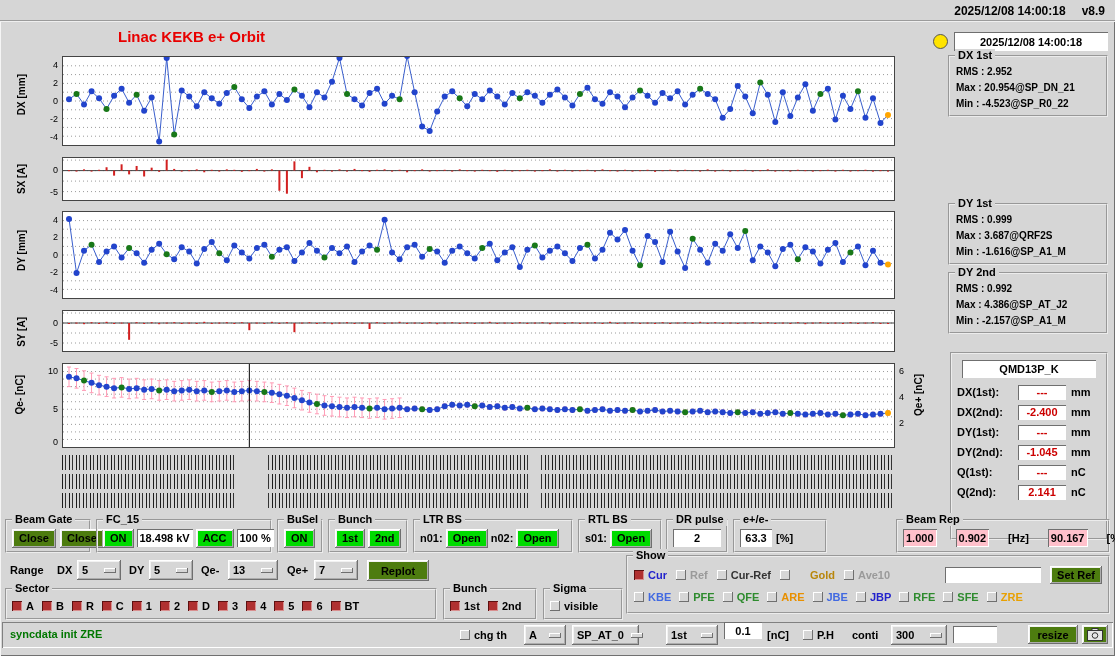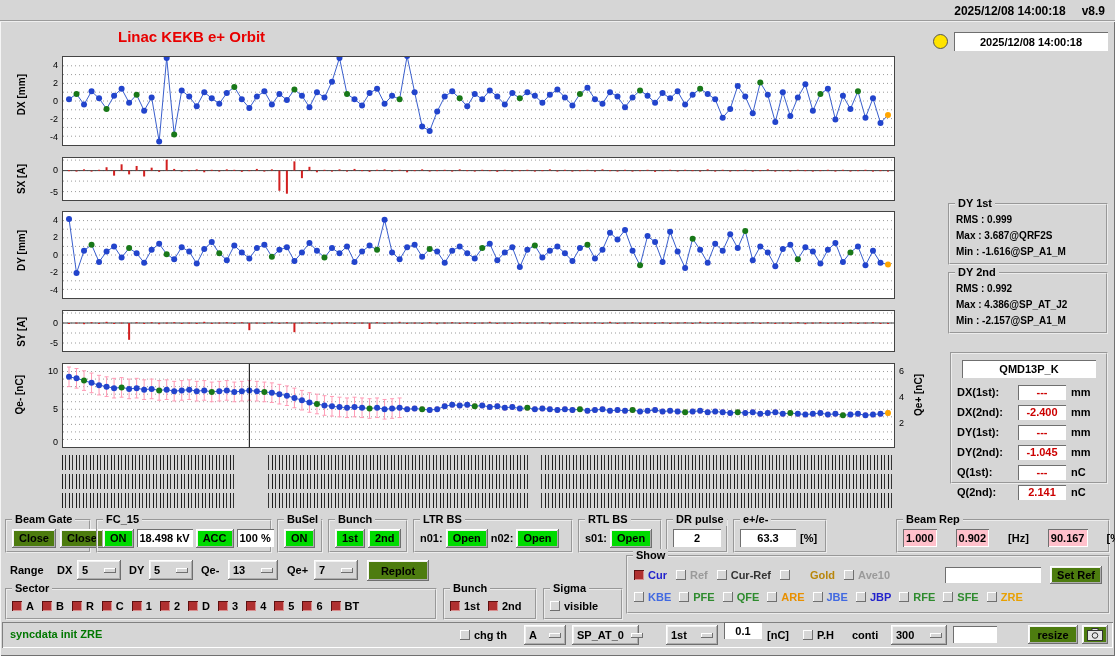--- a/index.html
+++ b/index.html
@@ -1078,34 +1078,40 @@
   <span class="ylab" style="left:913px;top:374px">Qe+ [nC]</span>
 
   <div class="strip">
     <div class="strip-gap" style="left:21%;width:3.5%"></div>
     <div class="strip-gap" style="left:56%;width:1.5%"></div>
   </div>
 
   <span class="lamp" style="left: 933px; top: 34px; background: rgb(255, 228, 0);"></span>
   <span class="entry abs" style="left:954px;top:32px;width:154px;height:19px">2025/12/08 14:00:18</span>
 
+  <div class="sgroup" style="left:948px;top:55px;width:160px;height:62px">
+    <span class="grp-label">DX 1st</span>
+    <div class="sline">RMS : 2.952</div>
+    <div class="sline">Max : 20.954@SP_DN_21</div>
+    <div class="sline">Min : -4.523@SP_R0_22</div>
+  </div>
   <div class="sgroup" style="left:948px;top:203px;width:160px;height:62px">
     <span class="grp-label">DY 1st</span>
     <div class="sline">RMS : 0.999</div>
     <div class="sline">Max : 3.687@QRF2S</div>
     <div class="sline">Min : -1.616@SP_A1_M</div>
   </div>
   <div class="sgroup" style="left:948px;top:272px;width:160px;height:62px">
     <span class="grp-label">DY 2nd</span>
     <div class="sline">RMS : 0.992</div>
     <div class="sline">Max : 4.386@SP_AT_J2</div>
     <div class="sline">Min : -2.157@SP_A1_M</div>
   </div>
 
-  <div class="qmd" style="left:950px;top:352px;width:158px;height:132px">
+  <div class="qmd" style="left:950px;top:352px;width:158px;height:188px">
     <div class="entry" style="width:134px;height:18px;margin:6px 10px 4px">QMD13P_K</div>
     <div class="qmd-row">
       <span class="lbl rowlbl">DX(1st):</span>
       <span class="entry qmd-val" style="color: rgb(204, 0, 0);">---</span>
       <span class="lbl">mm</span>
     </div>
     <div class="qmd-row">
       <span class="lbl rowlbl">DX(2nd):</span>
       <span class="entry qmd-val" style="color: rgb(204, 0, 0);">-2.400</span>
       <span class="lbl">mm</span>
@@ -1186,21 +1192,21 @@
   <div class="grp" style="left:666px;top:519px;width:62px;height:34px">
     <span class="grp-label">DR pulse</span>
     <div class="grp-body">
       <span class="entry" style="width:48px">2</span>
     </div>
   </div>
 
   <div class="grp" style="left:733px;top:519px;width:94px;height:34px">
     <span class="grp-label">e+/e-</span>
     <div class="grp-body">
-      <span class="entry" style="width:56px">63.3</span>
+      <span class="entry" style="width:32px">63.3</span>
       <span class="lbl">[%]</span>
     </div>
   </div>
 
   <div class="grp" style="left:896px;top:519px;width:214px;height:34px">
     <span class="grp-label">Beam Rep</span>
     <div class="grp-body" style="gap:19px">
       <span class="entry" style="width: 44px; background: rgb(255, 192, 203);">1.000</span>
       <span class="entry" style="width: 42px; background: rgb(255, 192, 203);">0.902</span>
       <span class="lbl">[Hz]</span>

